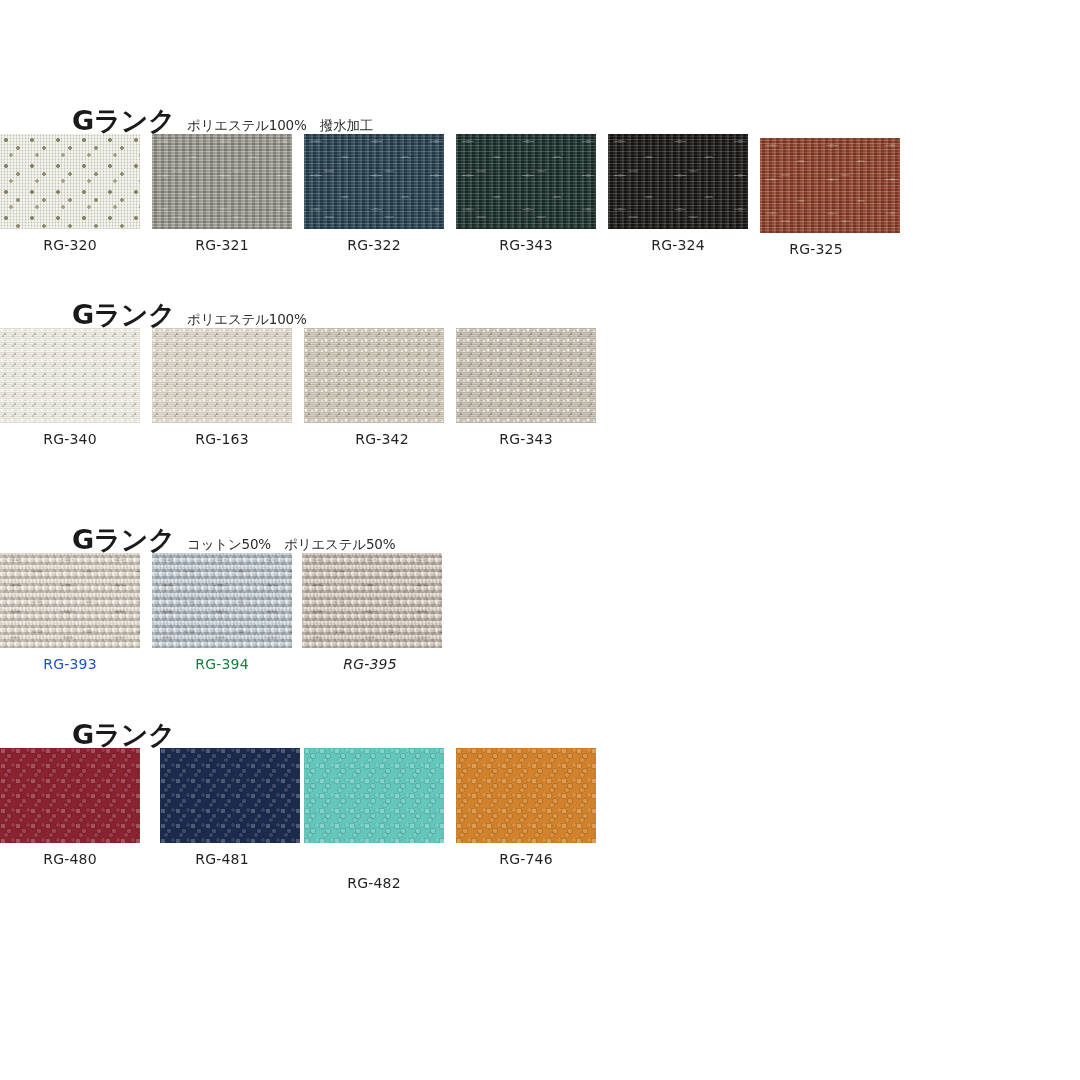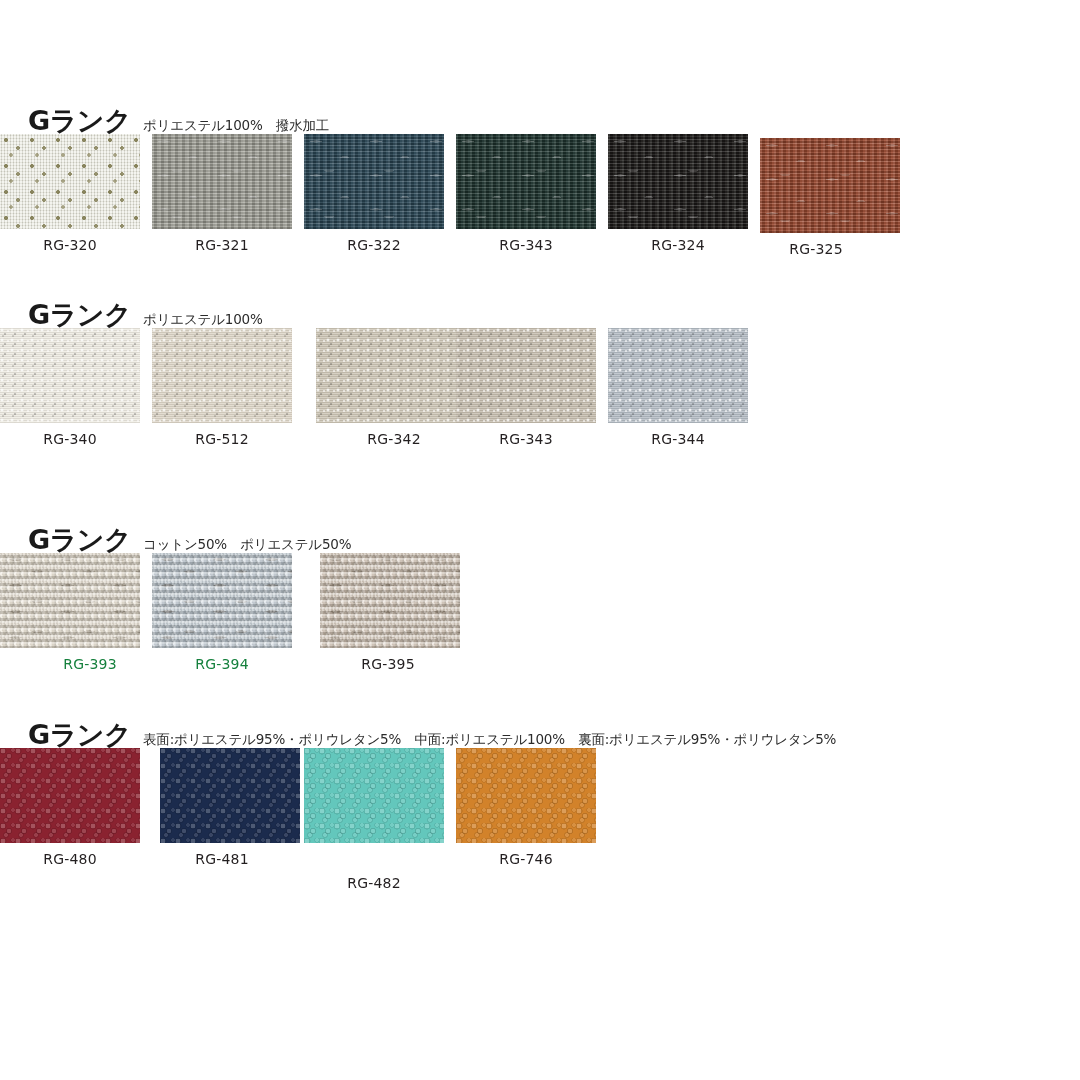--- a/index.html
+++ b/index.html
@@ -22,20 +22,21 @@
 
   
   .group { position: absolute; left: 0; width: 1080px; }
 
   .group-header {
     display: flex;
     align-items: flex-end;
     padding-left: 28px;
     height: 34px;
     white-space: nowrap;
+    margin-left: 44px;
   }
   .rank-title {
     font-size: 27px;
     font-weight: 700;
     letter-spacing: -0.5px;
     line-height: 1;
     color: #1a1a1a;
     font-family: "DejaVu Sans", "Liberation Sans", sans-serif;
   }
   .rank-sub {
@@ -180,60 +181,55 @@
         <span class="rank-title">Gランク</span>
         <span class="rank-sub">ポリエステル100%</span>
       </div>
       <div class="swatch-row" style="height: 135px;">
         <div class="swatch-cell" style="left: 0px; width: 140px; height: 135px;">
           <div class="swatch tex-boucle" style="width: 140px; height: 95px; margin-top: 0px; background-color: rgb(238, 235, 226);"></div>
           <div class="swatch-label" style="top: 103px; color: rgb(35, 31, 32);">RG-340</div>
         </div>
         <div class="swatch-cell" style="left: 152px; width: 140px; height: 135px;">
           <div class="swatch tex-boucle" style="width: 140px; height: 95px; margin-top: 0px; background-color: rgb(222, 214, 200);"></div>
-          <div class="swatch-label" style="top: 103px; color: rgb(35, 31, 32);">RG-512</div>
-        </div>
-        <div class="swatch-cell" style="left: 316px; width: 156px; height: 135px;">
+          <div class="swatch-label" style="top: 103px; color: rgb(35, 31, 32);">RG-163</div>
+        </div>
+        <div class="swatch-cell" style="left: 304px; width: 156px; height: 135px;">
           <div class="swatch tex-boucle" style="width: 140px; height: 95px; margin-top: 0px; background-color: rgb(205, 198, 182);"></div>
           <div class="swatch-label" style="top: 103px; color: rgb(35, 31, 32);">RG-342</div>
         </div>
         <div class="swatch-cell" style="left: 456px; width: 140px; height: 135px;">
           <div class="swatch tex-boucle" style="width: 140px; height: 95px; margin-top: 0px; background-color: rgb(198, 189, 174);"></div>
           <div class="swatch-label" style="top: 103px; color: rgb(35, 31, 32);">RG-343</div>
         </div>
-        <div class="swatch-cell" style="left: 608px; width: 140px; height: 135px;">
-          <div class="swatch tex-boucle" style="width: 140px; height: 95px; margin-top: 0px; background-color: rgb(180, 188, 196);"></div>
-          <div class="swatch-label" style="top: 103px; color: rgb(35, 31, 32);">RG-344</div>
-        </div>
       </div>
     </div>
     <div class="group" style="top: 519px;">
       <div class="group-header">
         <span class="rank-title">Gランク</span>
         <span class="rank-sub">コットン50%　ポリエステル50%</span>
       </div>
       <div class="swatch-row" style="height: 135px;">
         <div class="swatch-cell" style="left: 0px; width: 140px; height: 135px;">
           <div class="swatch tex-ripple" style="width: 140px; height: 95px; margin-top: 0px; background-color: rgb(229, 221, 205);"></div>
-          <div class="swatch-label" style="top: 103px; color: #15803d; margin-left: 20px;">RG-393</div>
+          <div class="swatch-label" style="top: 103px; color: #1d4ed8;">RG-393</div>
         </div>
         <div class="swatch-cell" style="left: 152px; width: 140px; height: 135px;">
           <div class="swatch tex-ripple" style="width: 140px; height: 95px; margin-top: 0px; background-color: rgb(194, 204, 212);"></div>
           <div class="swatch-label" style="top: 103px; color: #15803d;">RG-394</div>
         </div>
-        <div class="swatch-cell" style="left: 320px; width: 136px; height: 135px;">
+        <div class="swatch-cell" style="left: 302px; width: 136px; height: 135px; font-style: italic;">
           <div class="swatch tex-ripple" style="width: 140px; height: 95px; margin-top: 0px; background-color: rgb(212, 198, 183);"></div>
           <div class="swatch-label" style="top: 103px; color: rgb(35, 31, 32);">RG-395</div>
         </div>
       </div>
     </div>
     <div class="group" style="top: 714px;">
       <div class="group-header">
         <span class="rank-title">Gランク</span>
-        <span class="rank-sub">表面:ポリエステル95%・ポリウレタン5%　中面:ポリエステル100%　裏面:ポリエステル95%・ポリウレタン5%</span>
       </div>
       <div class="swatch-row" style="height: 135px;">
         <div class="swatch-cell" style="left: 0px; width: 140px; height: 135px;">
           <div class="swatch tex-pebble" style="width: 140px; height: 95px; margin-top: 0px; background-color: rgb(138, 34, 48);"></div>
           <div class="swatch-label" style="top: 103px; color: rgb(35, 31, 32);">RG-480</div>
         </div>
         <div class="swatch-cell" style="left: 160px; width: 124px; height: 135px;">
           <div class="swatch tex-pebble" style="width: 140px; height: 95px; margin-top: 0px; background-color: rgb(27, 43, 77);"></div>
           <div class="swatch-label" style="top: 103px; color: rgb(35, 31, 32);">RG-481</div>
         </div>

